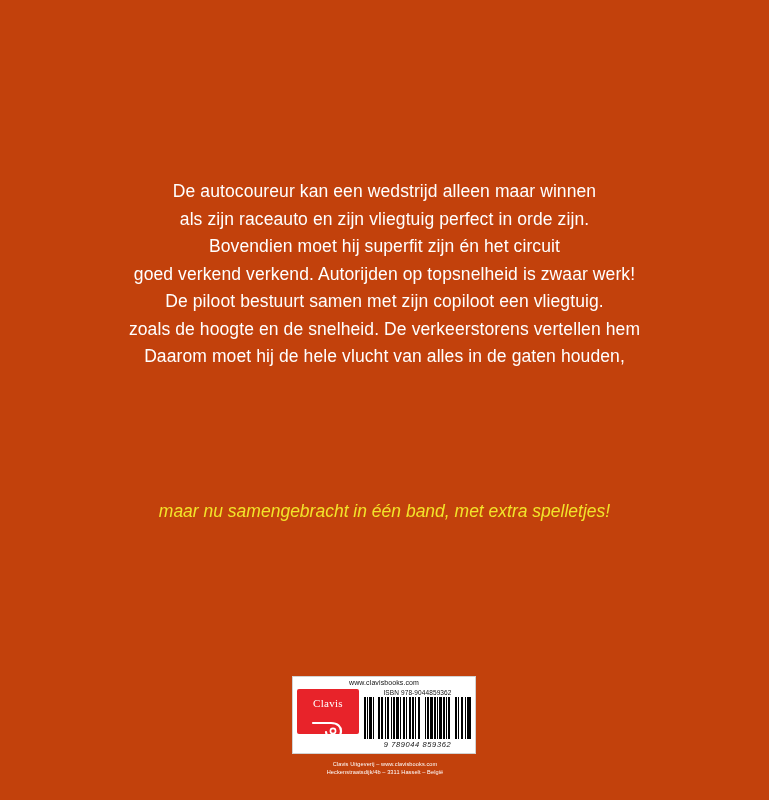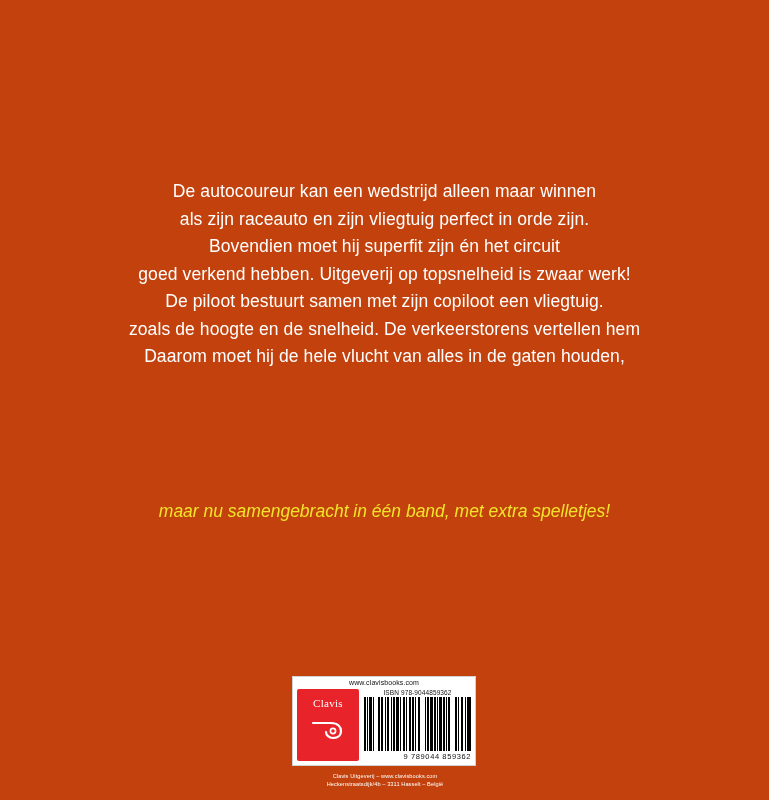--- a/index.html
+++ b/index.html
@@ -72,21 +72,21 @@
     letter-spacing: 0.1px;
   }
   .bc-inner {
     display: flex;
     flex-direction: row;
     align-items: stretch;
     padding: 0 2px 2px 2px;
   }
   .clavis-logo {
     width: 62px;
-    height: 72px;
+    height: 45px;
     background: #e8232a;
     border-radius: 2px;
     position: relative;
     flex: 0 0 auto;
     margin: 2px 3px 2px 2px;
   }
   .clavis-logo .cl-name {
     position: absolute;
     top: 8px;
     left: 0;
@@ -128,46 +128,47 @@
     align-items: stretch;
     gap: 0;
     overflow: hidden;
   }
   .bars i {
     display: block;
     background: #000;
     height: 100%;
   }
   .isbn-bottom {
-    text-align: right;
+    text-align: center;
     font-size: 7.5px;
     color: #111;
     letter-spacing: 0.6px;
     padding-top: 1px;
     font-family: "Liberation Sans", sans-serif;
+    font-style: italic;
   }
   .imprint {
     margin-top: 6px;
     text-align: center;
     color: #ffffff;
     font-size: 5.6px;
     line-height: 8px;
     letter-spacing: 0.1px;
   }
 </style>
 </head>
 <body>
 
 <div class="page">
 
   <div class="blurb">
     <p>De autocoureur kan een wedstrijd alleen maar winnen</p>
     <p>als zijn raceauto en zijn vliegtuig perfect in orde zijn.</p>
     <p>Bovendien moet hij superfit zijn én het circuit</p>
-    <p>goed verkend hebben. Uitgeverij op topsnelheid is zwaar werk!</p>
+    <p>goed verkend verkend. Autorijden op topsnelheid is zwaar werk!</p>
     <p>De piloot bestuurt samen met zijn copiloot een vliegtuig.</p>
     <p>zoals de hoogte en de snelheid. De verkeerstorens vertellen hem</p>
     <p>Daarom moet hij de hele vlucht van alles in de gaten houden,</p>
   </div>
 
   <div class="tagline">
     <p>maar nu samengebracht in één band, met extra spelletjes!</p>
   </div>
 
   <div class="backmatter">

